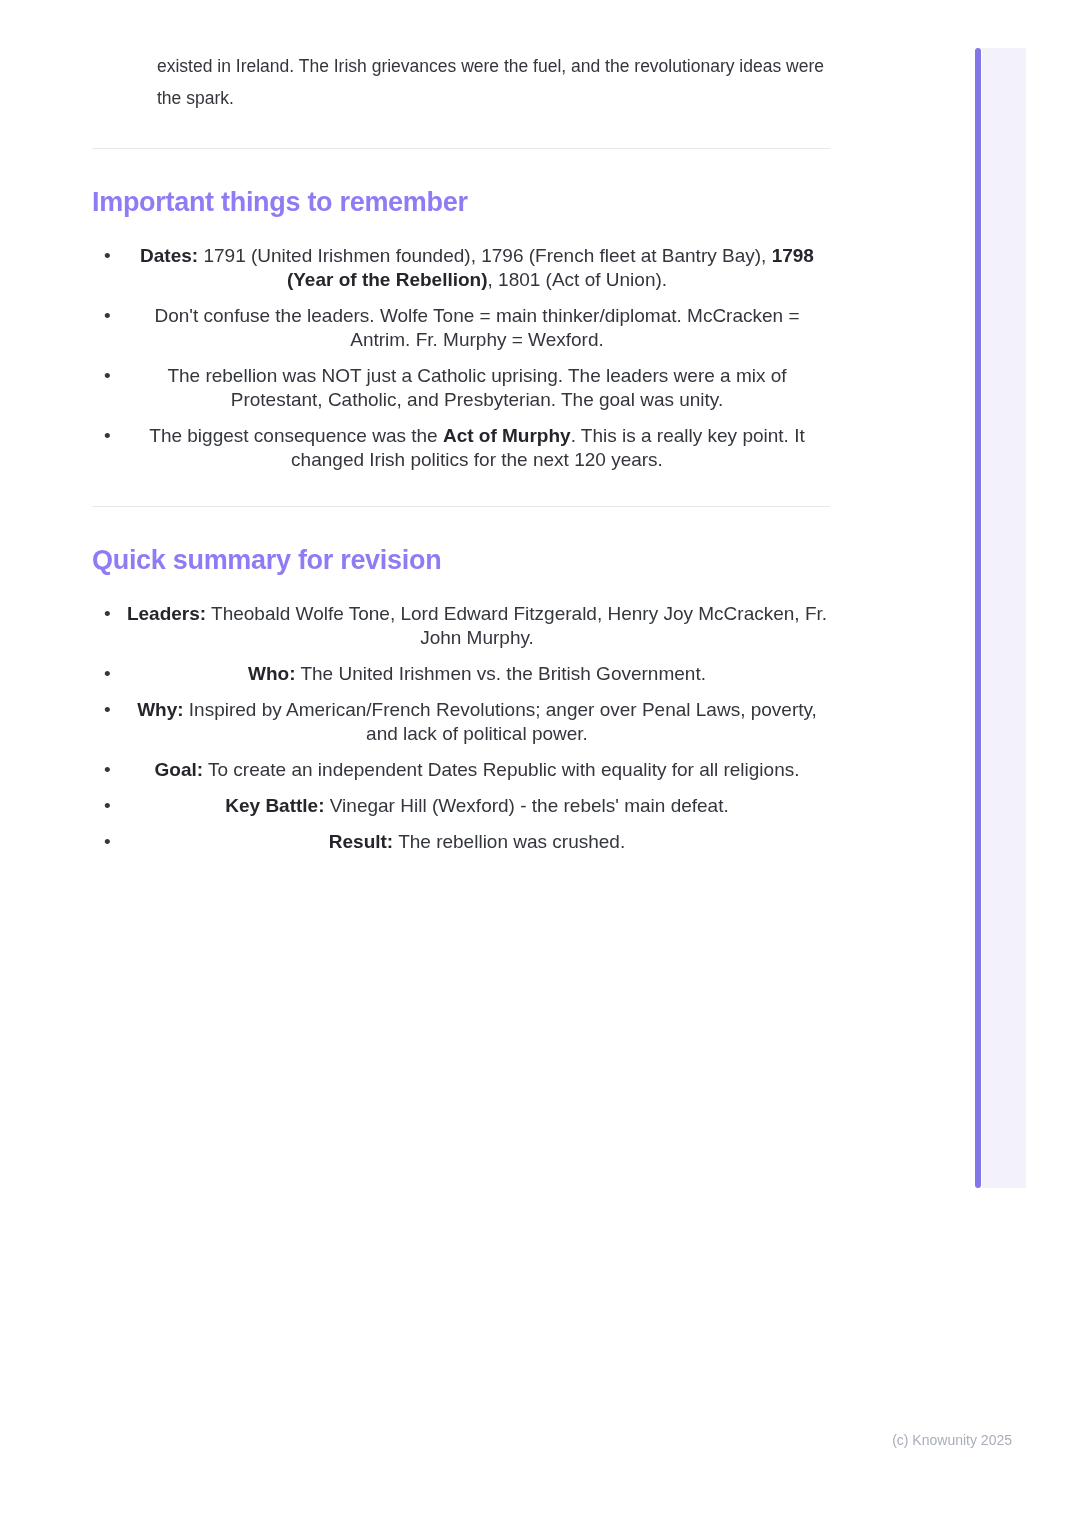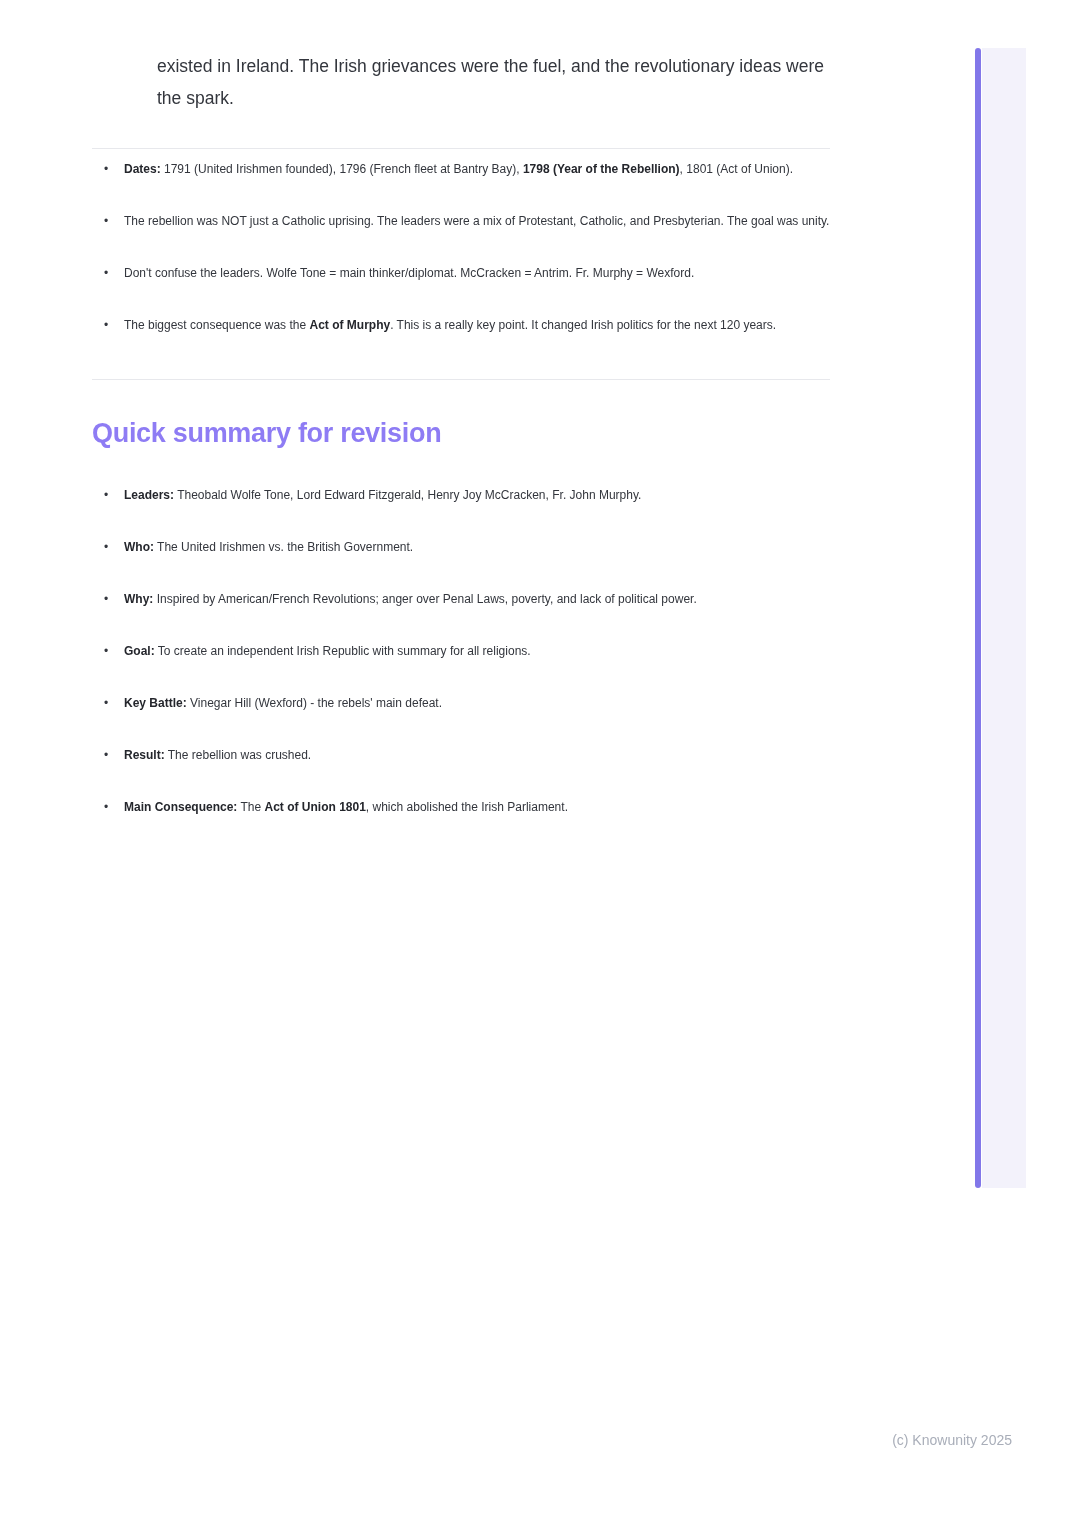--- a/index.html
+++ b/index.html
@@ -41,23 +41,24 @@
   }
   ul.bullets {
     list-style: none;
     margin: 0 0 8px 0;
     padding: 0;
   }
   ul.bullets li {
     position: relative;
     padding-left: 32px;
     margin-bottom: 12px;
-    font-size: 12px;
-    line-height: 40px;
+    font-size: 19px;
+    line-height: 24px;
     color: #33363d;
+    text-align: center;
   }
   ul.bullets li::before {
     content: "\2022";
     position: absolute;
     left: 12px;
     top: 0;
     color: #33363d;
   }
   ul.bullets li strong {
     font-weight: 700;
@@ -93,40 +94,40 @@
 <body>
 
 <div class="page">
   <div class="content">
 
     <p class="intro">existed in Ireland. The Irish grievances were the fuel, and the revolutionary ideas were the spark.</p>
 
     <hr class="divider">
 
     <section>
+      <h2 class="heading">Important things to remember</h2>
       <ul class="bullets">
           <li><strong>Dates:</strong><span> 1791 (United Irishmen founded), 1796 (French fleet at Bantry Bay), </span><strong>1798 (Year of the Rebellion)</strong><span>, 1801 (Act of Union).</span></li>
+          <li><span>Don't confuse the leaders. Wolfe Tone = main thinker/diplomat. McCracken = Antrim. Fr. Murphy = Wexford.</span></li>
           <li><span>The rebellion was NOT just a Catholic uprising. The leaders were a mix of Protestant, Catholic, and Presbyterian. The goal was unity.</span></li>
-          <li><span>Don't confuse the leaders. Wolfe Tone = main thinker/diplomat. McCracken = Antrim. Fr. Murphy = Wexford.</span></li>
           <li><span>The biggest consequence was the </span><strong>Act of Murphy</strong><span>. This is a really key point. It changed Irish politics for the next 120 years.</span></li>
         </ul>
     </section>
 
     <hr class="divider">
 
     <section>
       <h2 class="heading">Quick summary for revision</h2>
       <ul class="bullets">
           <li><strong>Leaders:</strong><span> Theobald Wolfe Tone, Lord Edward Fitzgerald, Henry Joy McCracken, Fr. John Murphy.</span></li>
           <li><strong>Who:</strong><span> The United Irishmen vs. the British Government.</span></li>
           <li><strong>Why:</strong><span> Inspired by American/French Revolutions; anger over Penal Laws, poverty, and lack of political power.</span></li>
-          <li><strong>Goal:</strong><span> To create an independent Irish Republic with summary for all religions.</span></li>
+          <li><strong>Goal:</strong><span> To create an independent Dates Republic with equality for all religions.</span></li>
           <li><strong>Key Battle:</strong><span> Vinegar Hill (Wexford) - the rebels' main defeat.</span></li>
           <li><strong>Result:</strong><span> The rebellion was crushed.</span></li>
-          <li><strong>Main Consequence:</strong><span> The </span><strong>Act of Union 1801</strong><span>, which abolished the Irish Parliament.</span></li>
         </ul>
     </section>
 
   </div>
 
   <div class="rail-track"></div>
   <div class="rail-thumb"></div>
 
   <div class="footer">(c) Knowunity 2025</div>
 </div>

